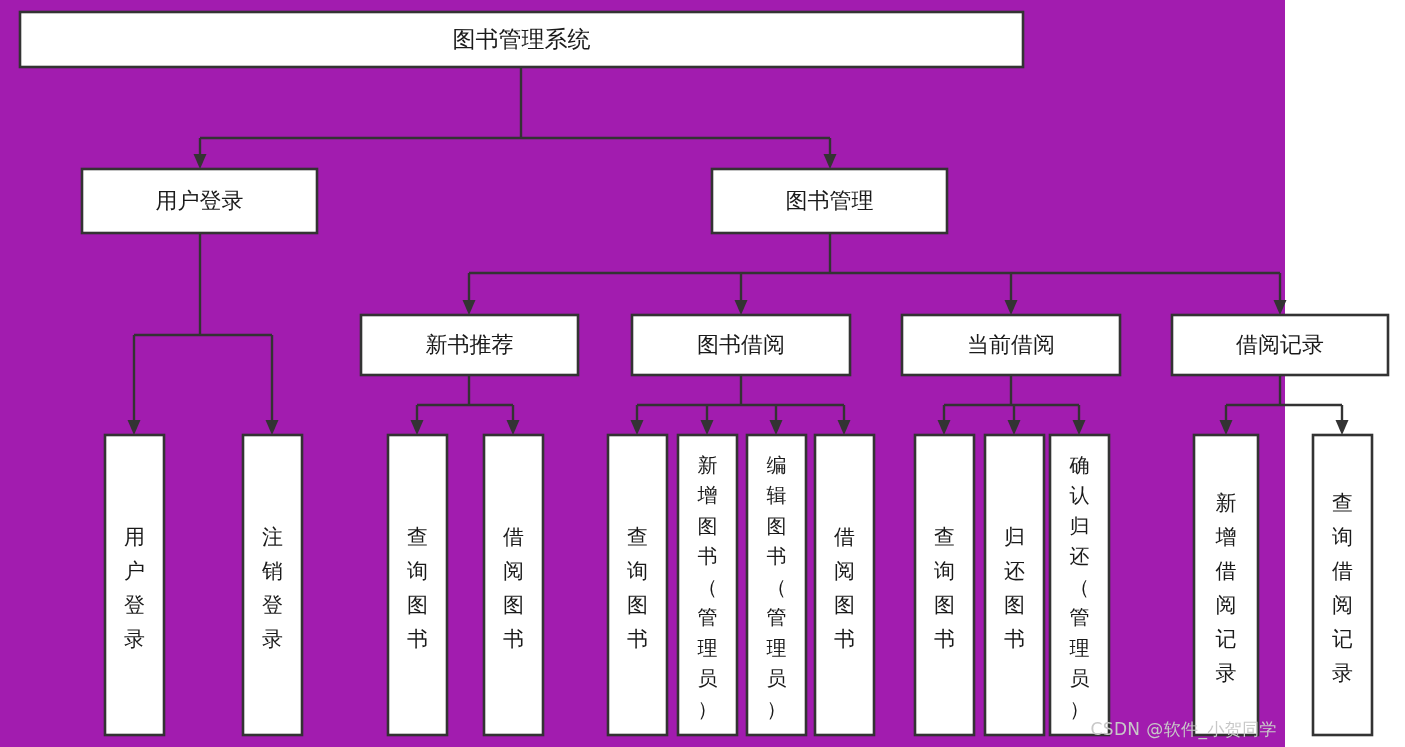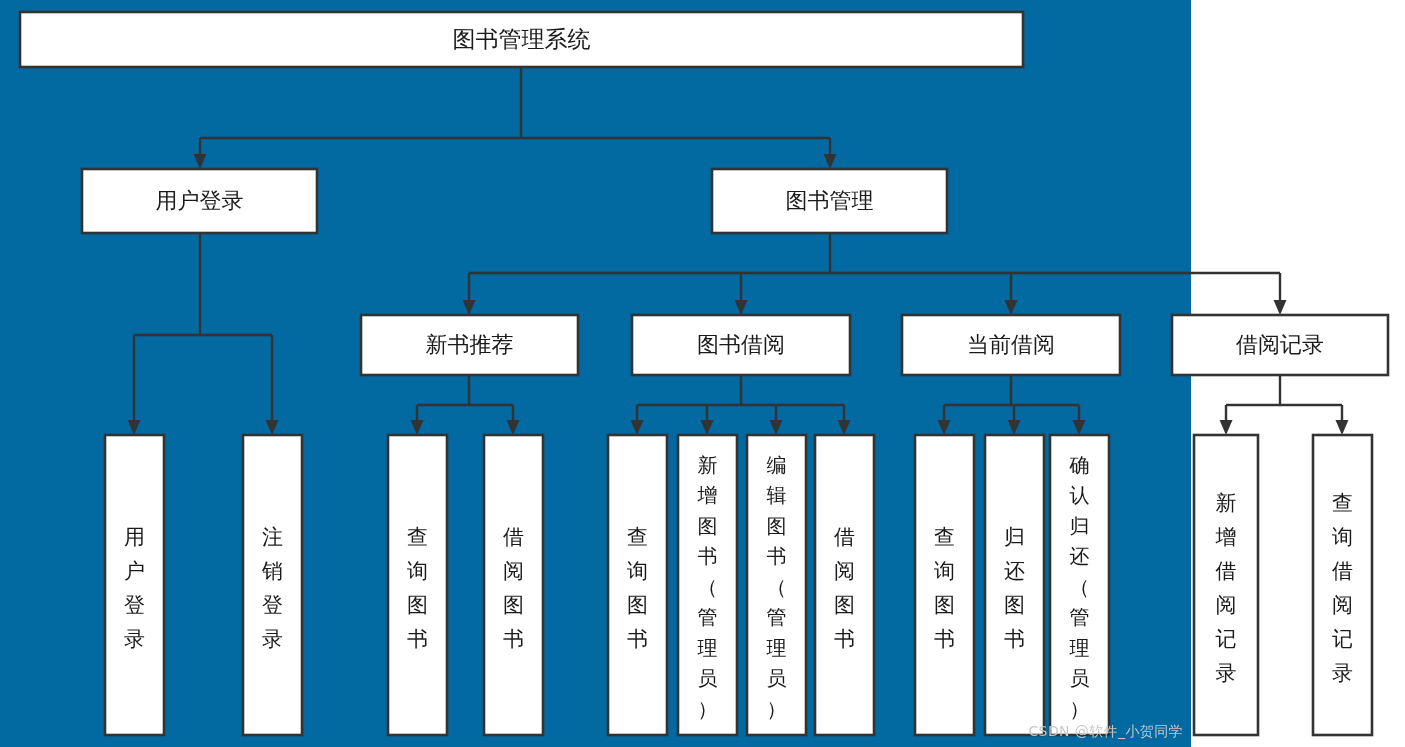--- a/index.html
+++ b/index.html
@@ -9,23 +9,23 @@
     background: #ffffff;
   }
   body {
     width: 1405px;
     height: 747px;
     overflow: hidden;
     font-family: "DejaVu Sans", "Liberation Sans", sans-serif;
   }
   #diagram-root {
     position: relative;
-    width: 1191px;
+    width: 1285px;
     height: 747px;
-    background: #0369a1;
+    background: #a21caf;
   }
   svg.diagram {
     display: block;
     width: 1405px;
     height: 747px;
   }
   .node-box {
     fill: #ffffff;
     stroke: #333333;
     stroke-width: 2.6;
@@ -57,21 +57,21 @@
   }
   .arrow-head {
     fill: #333333;
     stroke: none;
   }
   .watermark {
     position: absolute;
     right: 8px;
     bottom: 6px;
     color: #c8c8c8;
-    font-size: 14px;
+    font-size: 17px;
     font-family: "DejaVu Sans", "Liberation Sans", sans-serif;
     white-space: nowrap;
     letter-spacing: 0.4px;
     user-select: none;
   }
 </style>
 </head>
 <body>
 
 <div id="diagram-root">

